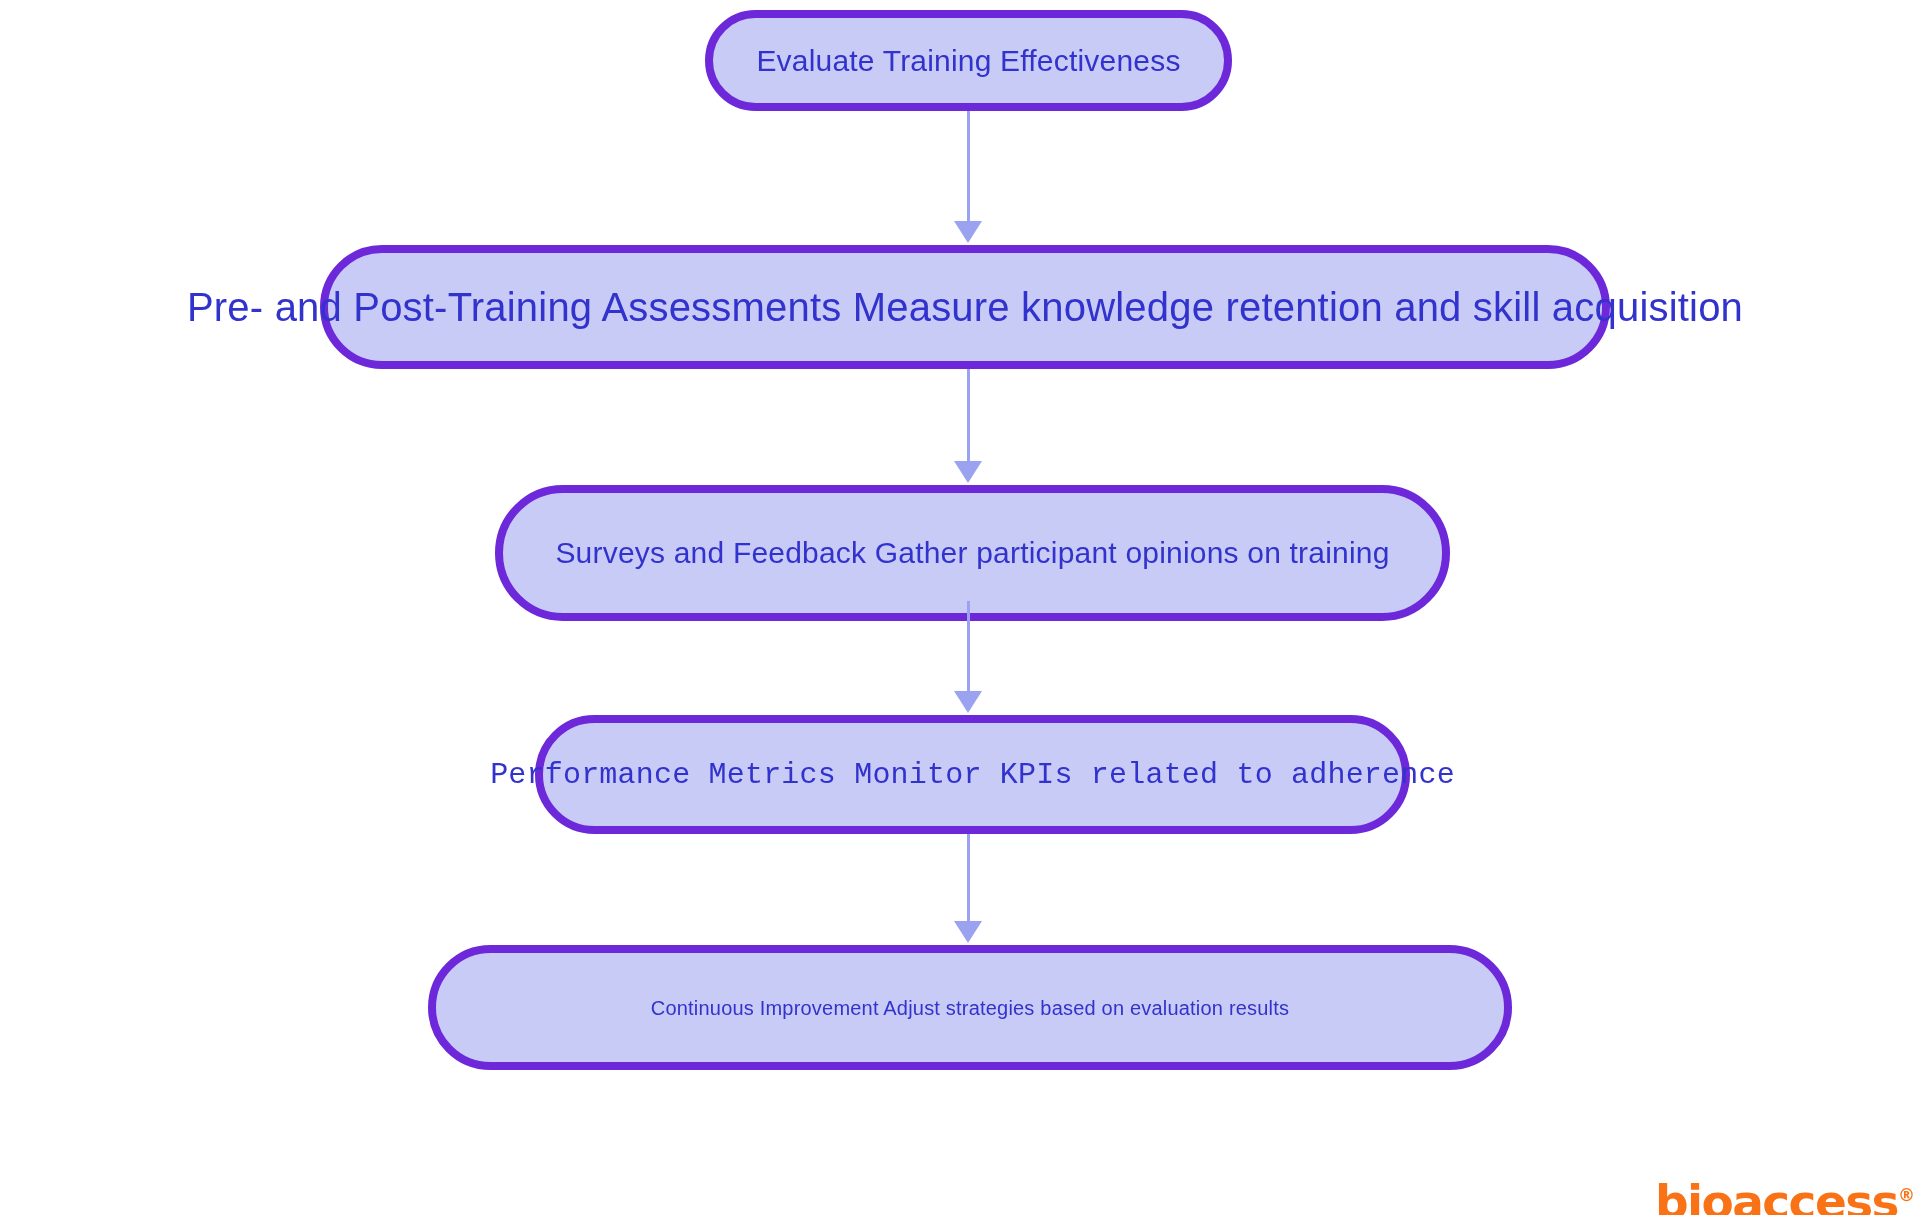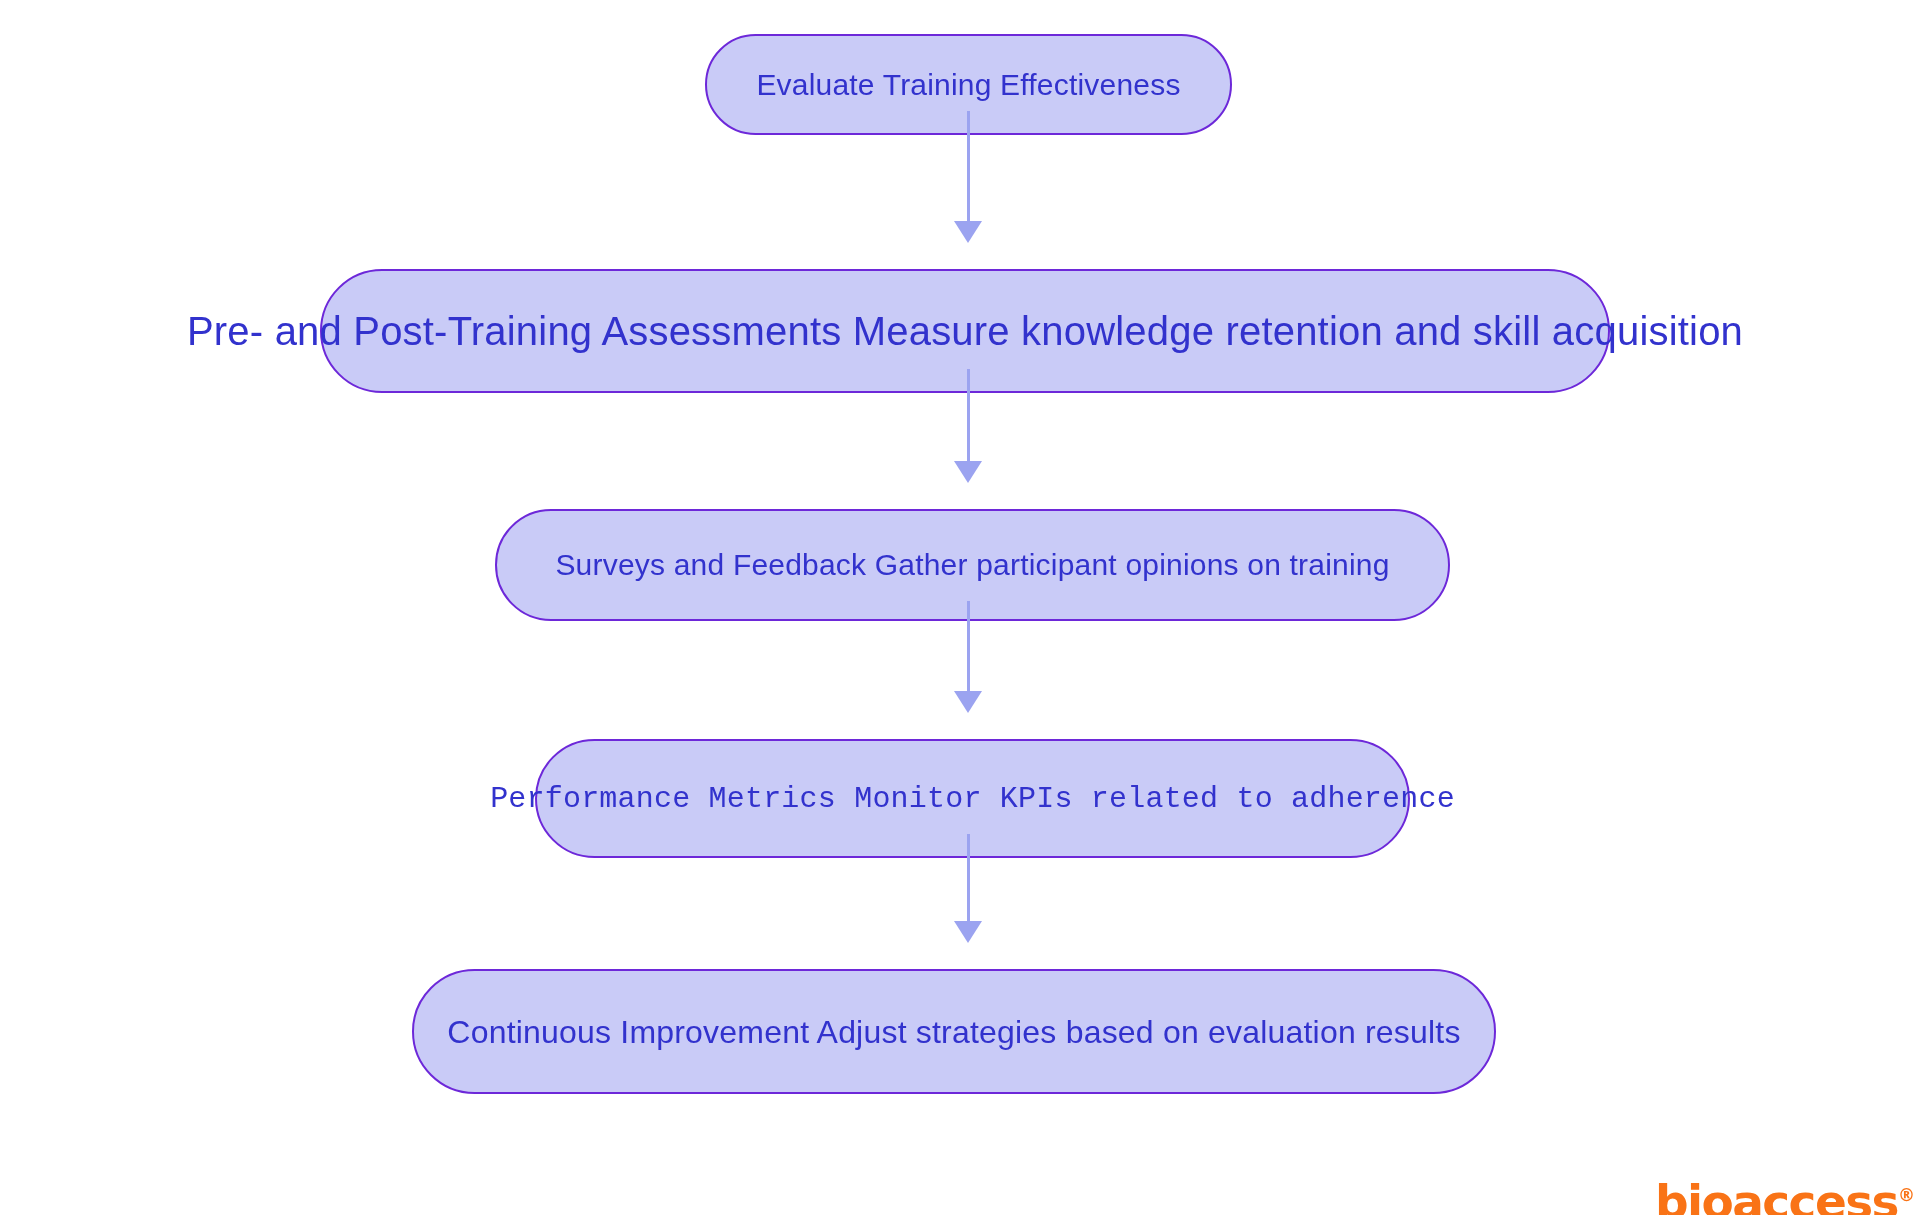--- a/index.html
+++ b/index.html
@@ -26,42 +26,41 @@
     position: absolute;
     left: 0;
     top: 0;
     width: 1920px;
     height: 1100px;
   }
   .node {
     position: absolute;
     box-sizing: border-box;
     background: #c9cbf7;
-    border: 2px solid #6d28d9;
+    border: 8px solid #6d28d9;
     border-radius: 999px;
     display: flex;
     align-items: center;
     justify-content: center;
     color: #3232cd;
     font-family: "Liberation Sans", sans-serif;
     font-weight: 400;
     letter-spacing: 0.2px;
     white-space: nowrap;
-    margin-top: 24px;
   }
   .node-label {
     display: block;
     line-height: 1;
     padding: 0 26px;
   }
   #node-0 { left: 705px;  top: 10px;   width: 527px;  height: 101px; font-size: 30px; }
   #node-1 { left: 320px;  top: 245px;  width: 1290px; height: 124px; font-size: 40px; }
-  #node-2 { left: 495px;  top: 485px;  width: 955px;  height: 112px; font-size: 30px; }
+  #node-2 { left: 495px;  top: 485px;  width: 955px;  height: 136px; font-size: 30px; }
   #node-3 { left: 535px;  top: 715px;  width: 875px;  height: 119px; font-size: 30px; font-family: Liberation Mono, monospace; }
-  #node-4 { left: 412px;  top: 945px;  width: 1084px; height: 125px; font-size: 32px; }
+  #node-4 { left: 428px;  top: 945px;  width: 1084px; height: 125px; font-size: 20px; }
   .conn-line {
     position: absolute;
     width: 3px;
     background: #9ba3f0;
     left: 967px;
   }
   .conn-head {
     position: absolute;
     width: 0;
     height: 0;

